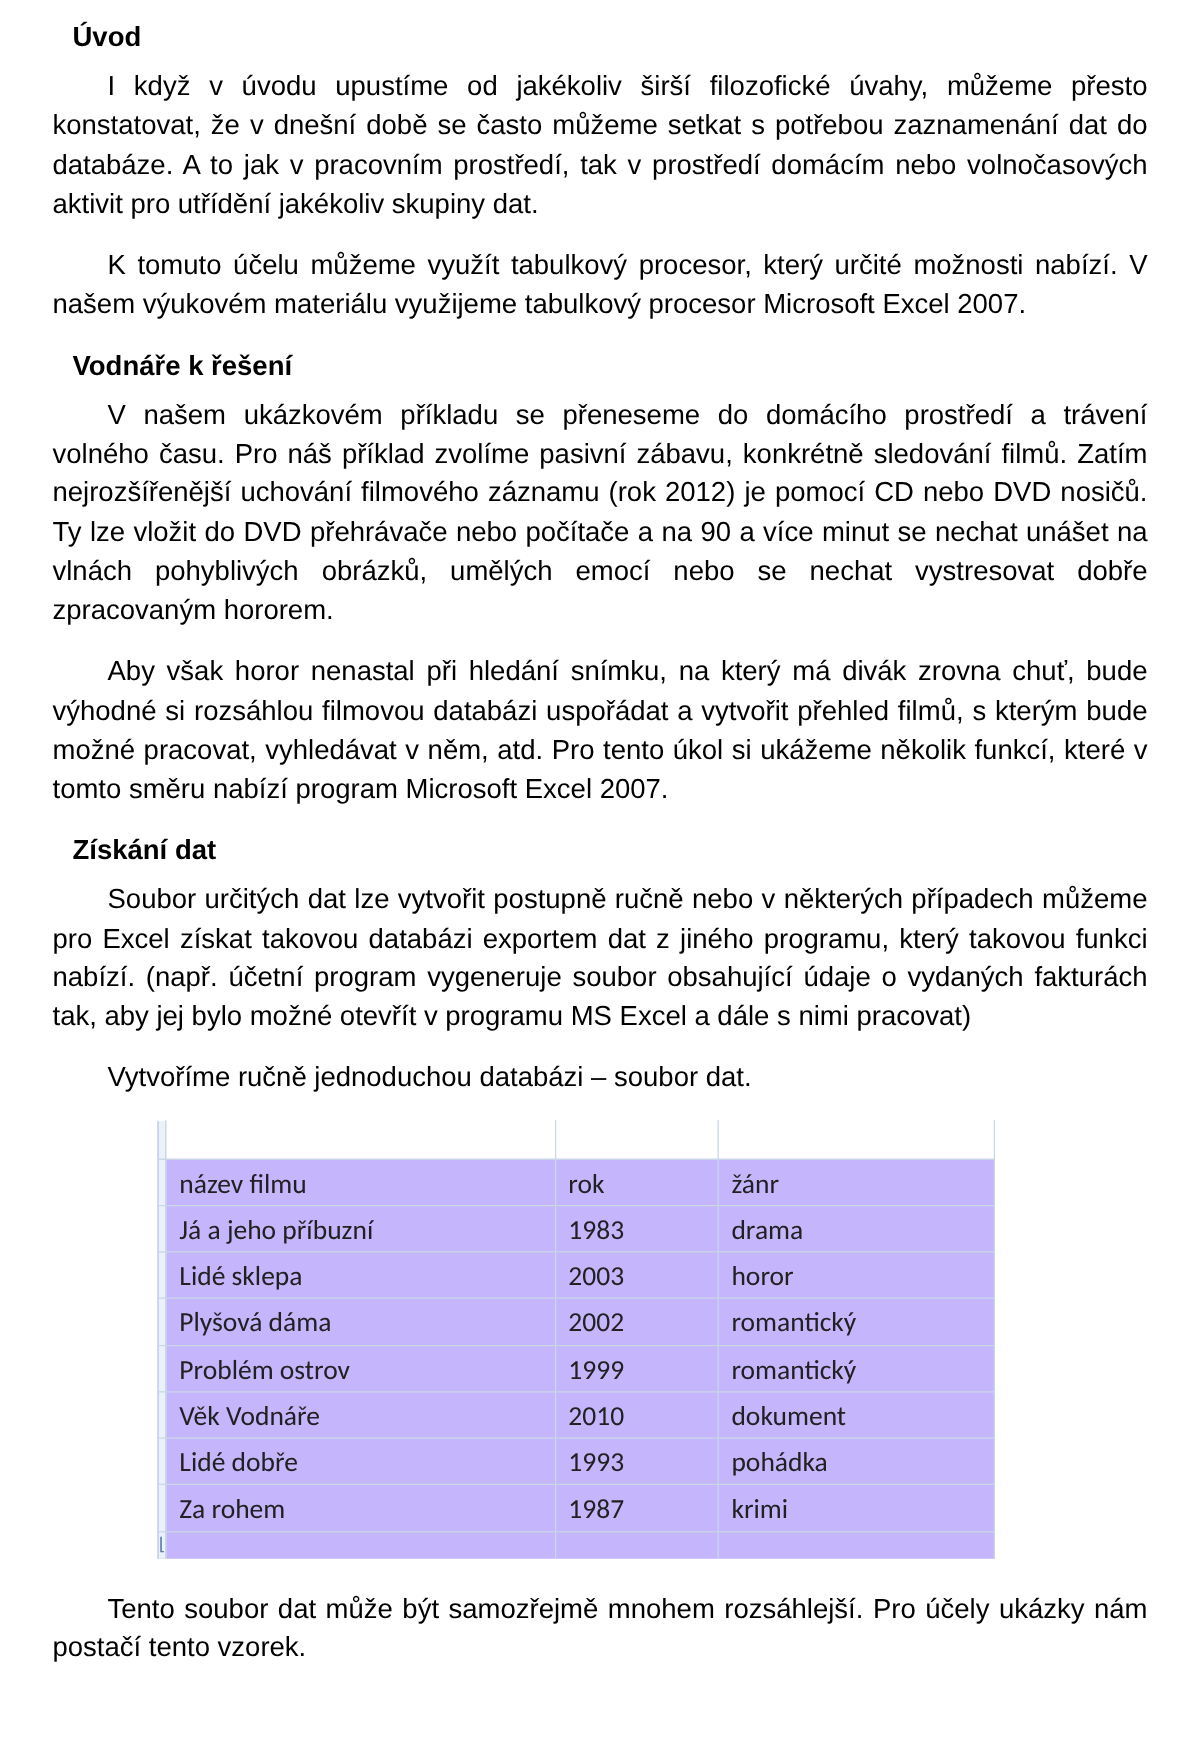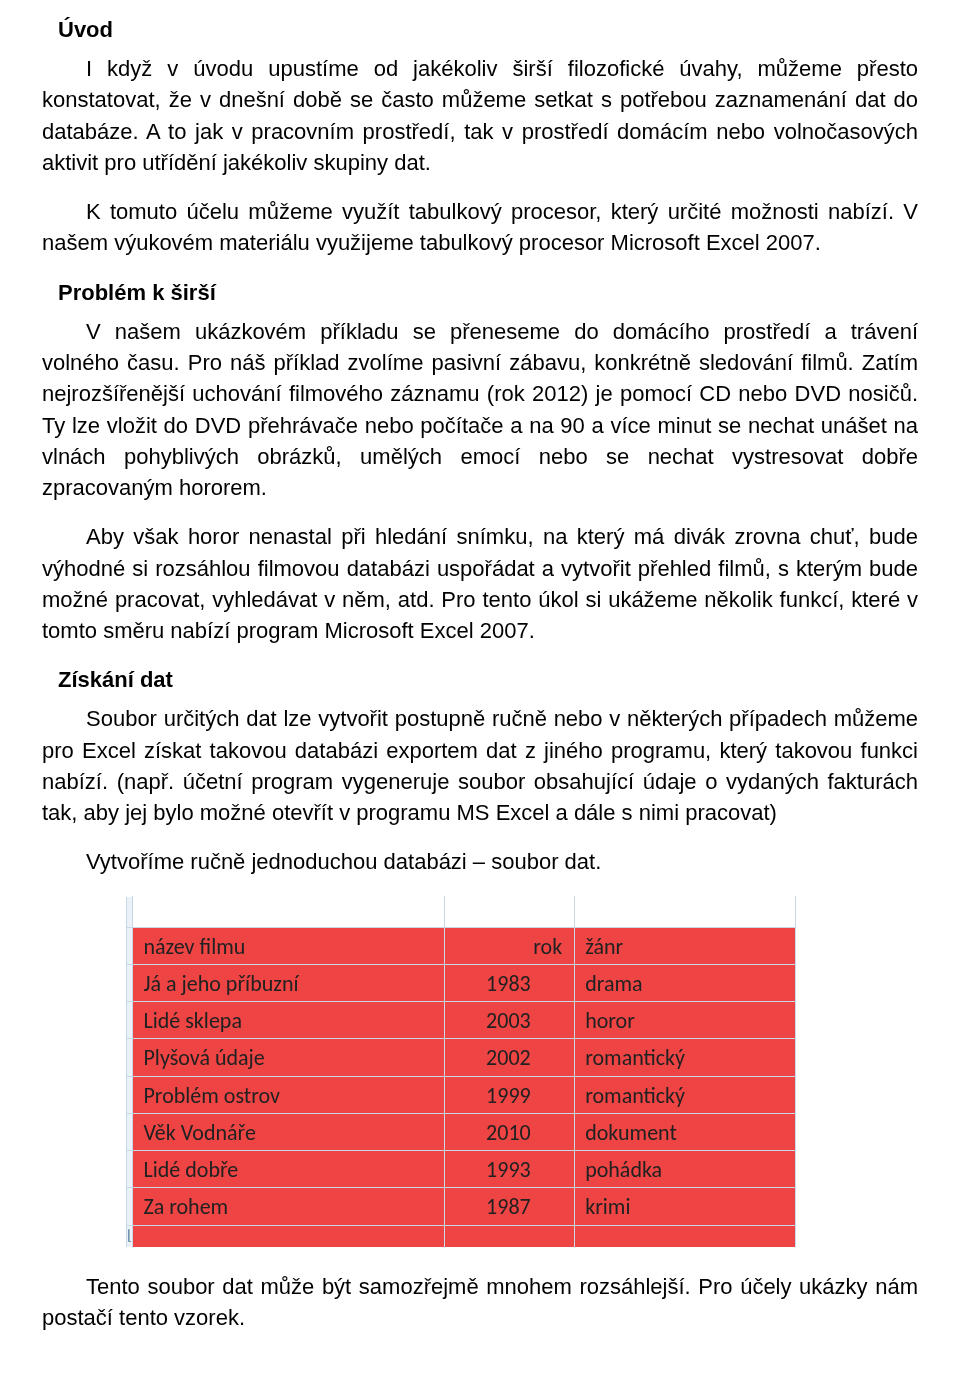--- a/index.html
+++ b/index.html
@@ -28,99 +28,99 @@
   .sheet-wrap{
     margin:8px 0 24px 84px;
     width:670px;
     font-family:Calibri,Arial,sans-serif;
     font-size:22px;
     color:#212121;
   }
   .sheet{
     width:100%;
     border-collapse:collapse;
-    background:#ef4444;
+    background:#c4b5fd;
   }
   .sheet td,.sheet th{
     border:1px solid #c9d8e6;
     padding:3px 10px 2px;
     height:31px;
     box-sizing:border-box;
     vertical-align:middle;
     text-align:left;
     font-weight:400;
   }
   .sheet .th-blank{
     background:#fff;
     border-top-color:#fff;
   }
   .sheet .col-edge{
     width:6px;
     padding:0;
     background:#eaf1f8;
   }
   .sheet .nazev{width:310px}
-  .sheet .rok{width:130px;text-align:center;padding-right:12px}
+  .sheet .rok{width:130px;text-align:left;padding-right:12px}
   .sheet .zanr{width:220px}
   .sheet .last-row td{
     height:22px;
     border-bottom:none;
   }
   .sheet .last-row .col-edge{
     font-size:14px;
     color:#5a7aa0;
     text-align:center;
     line-height:14px;
   }
 </style>
 </head>
 <body>
 
 <div class="heading">Úvod</div>
 <div class="para indent">I když v úvodu upustíme od jakékoliv širší filozofické úvahy, můžeme přesto konstatovat, že v dnešní době se často můžeme setkat s potřebou zaznamenání dat do databáze. A to jak v pracovním prostředí, tak v prostředí domácím nebo volnočasových aktivit pro utřídění jakékoliv skupiny dat.</div>
 <div class="para indent">K tomuto účelu můžeme využít tabulkový procesor, který určité možnosti nabízí. V našem výukovém materiálu využijeme tabulkový procesor Microsoft Excel 2007.</div>
 
-<div class="heading">Problém k širší</div>
+<div class="heading">Vodnáře k řešení</div>
 <div class="para indent">V našem ukázkovém příkladu se přeneseme do domácího prostředí a trávení volného času. Pro náš příklad zvolíme pasivní zábavu, konkrétně sledování filmů. Zatím nejrozšířenější uchování filmového záznamu (rok 2012) je pomocí CD nebo DVD nosičů. Ty lze vložit do DVD přehrávače nebo počítače a na 90 a více minut se nechat unášet na vlnách pohyblivých obrázků, umělých emocí nebo se nechat vystresovat dobře zpracovaným hororem.</div>
 <div class="para indent">Aby však horor nenastal při hledání snímku, na který má divák zrovna chuť, bude výhodné si rozsáhlou filmovou databázi uspořádat a vytvořit přehled filmů, s kterým bude možné pracovat, vyhledávat v něm, atd. Pro tento úkol si ukážeme několik funkcí, které v tomto směru nabízí program Microsoft Excel 2007.</div>
 
 <div class="heading">Získání dat</div>
 <div class="para indent">Soubor určitých dat lze vytvořit postupně ručně nebo v některých případech můžeme pro Excel získat takovou databázi exportem dat z jiného programu, který takovou funkci nabízí. (např. účetní program vygeneruje soubor obsahující údaje o vydaných fakturách tak, aby jej bylo možné otevřít v programu MS Excel a dále s nimi pracovat)</div>
 <div class="para indent">Vytvoříme ručně jednoduchou databázi – soubor dat.</div>
 
 <div class="sheet-wrap">
   <table class="sheet">
     <tbody>
         <tr>
       <td class="col-edge th-blank"></td>
       <td class="nazev th-blank"></td>
       <td class="rok th-blank"></td>
       <td class="zanr th-blank"></td>
     </tr>
     <tr>
       <td class="col-edge"></td>
       <td class="nazev">název filmu</td>
-      <td class="rok" style="text-align:right">rok</td>
+      <td class="rok" style="text-align:left">rok</td>
       <td class="zanr">žánr</td>
     </tr>
     <tr>
           <td class="col-edge"></td>
           <td class="nazev">Já a jeho příbuzní</td>
           <td class="rok">1983</td>
           <td class="zanr">drama</td>
         </tr>
     <tr>
           <td class="col-edge"></td>
           <td class="nazev">Lidé sklepa</td>
           <td class="rok">2003</td>
           <td class="zanr">horor</td>
         </tr>
     <tr>
           <td class="col-edge"></td>
-          <td class="nazev">Plyšová údaje</td>
+          <td class="nazev">Plyšová dáma</td>
           <td class="rok">2002</td>
           <td class="zanr">romantický</td>
         </tr>
     <tr>
           <td class="col-edge"></td>
           <td class="nazev">Problém ostrov</td>
           <td class="rok">1999</td>
           <td class="zanr">romantický</td>
         </tr>
     <tr>

